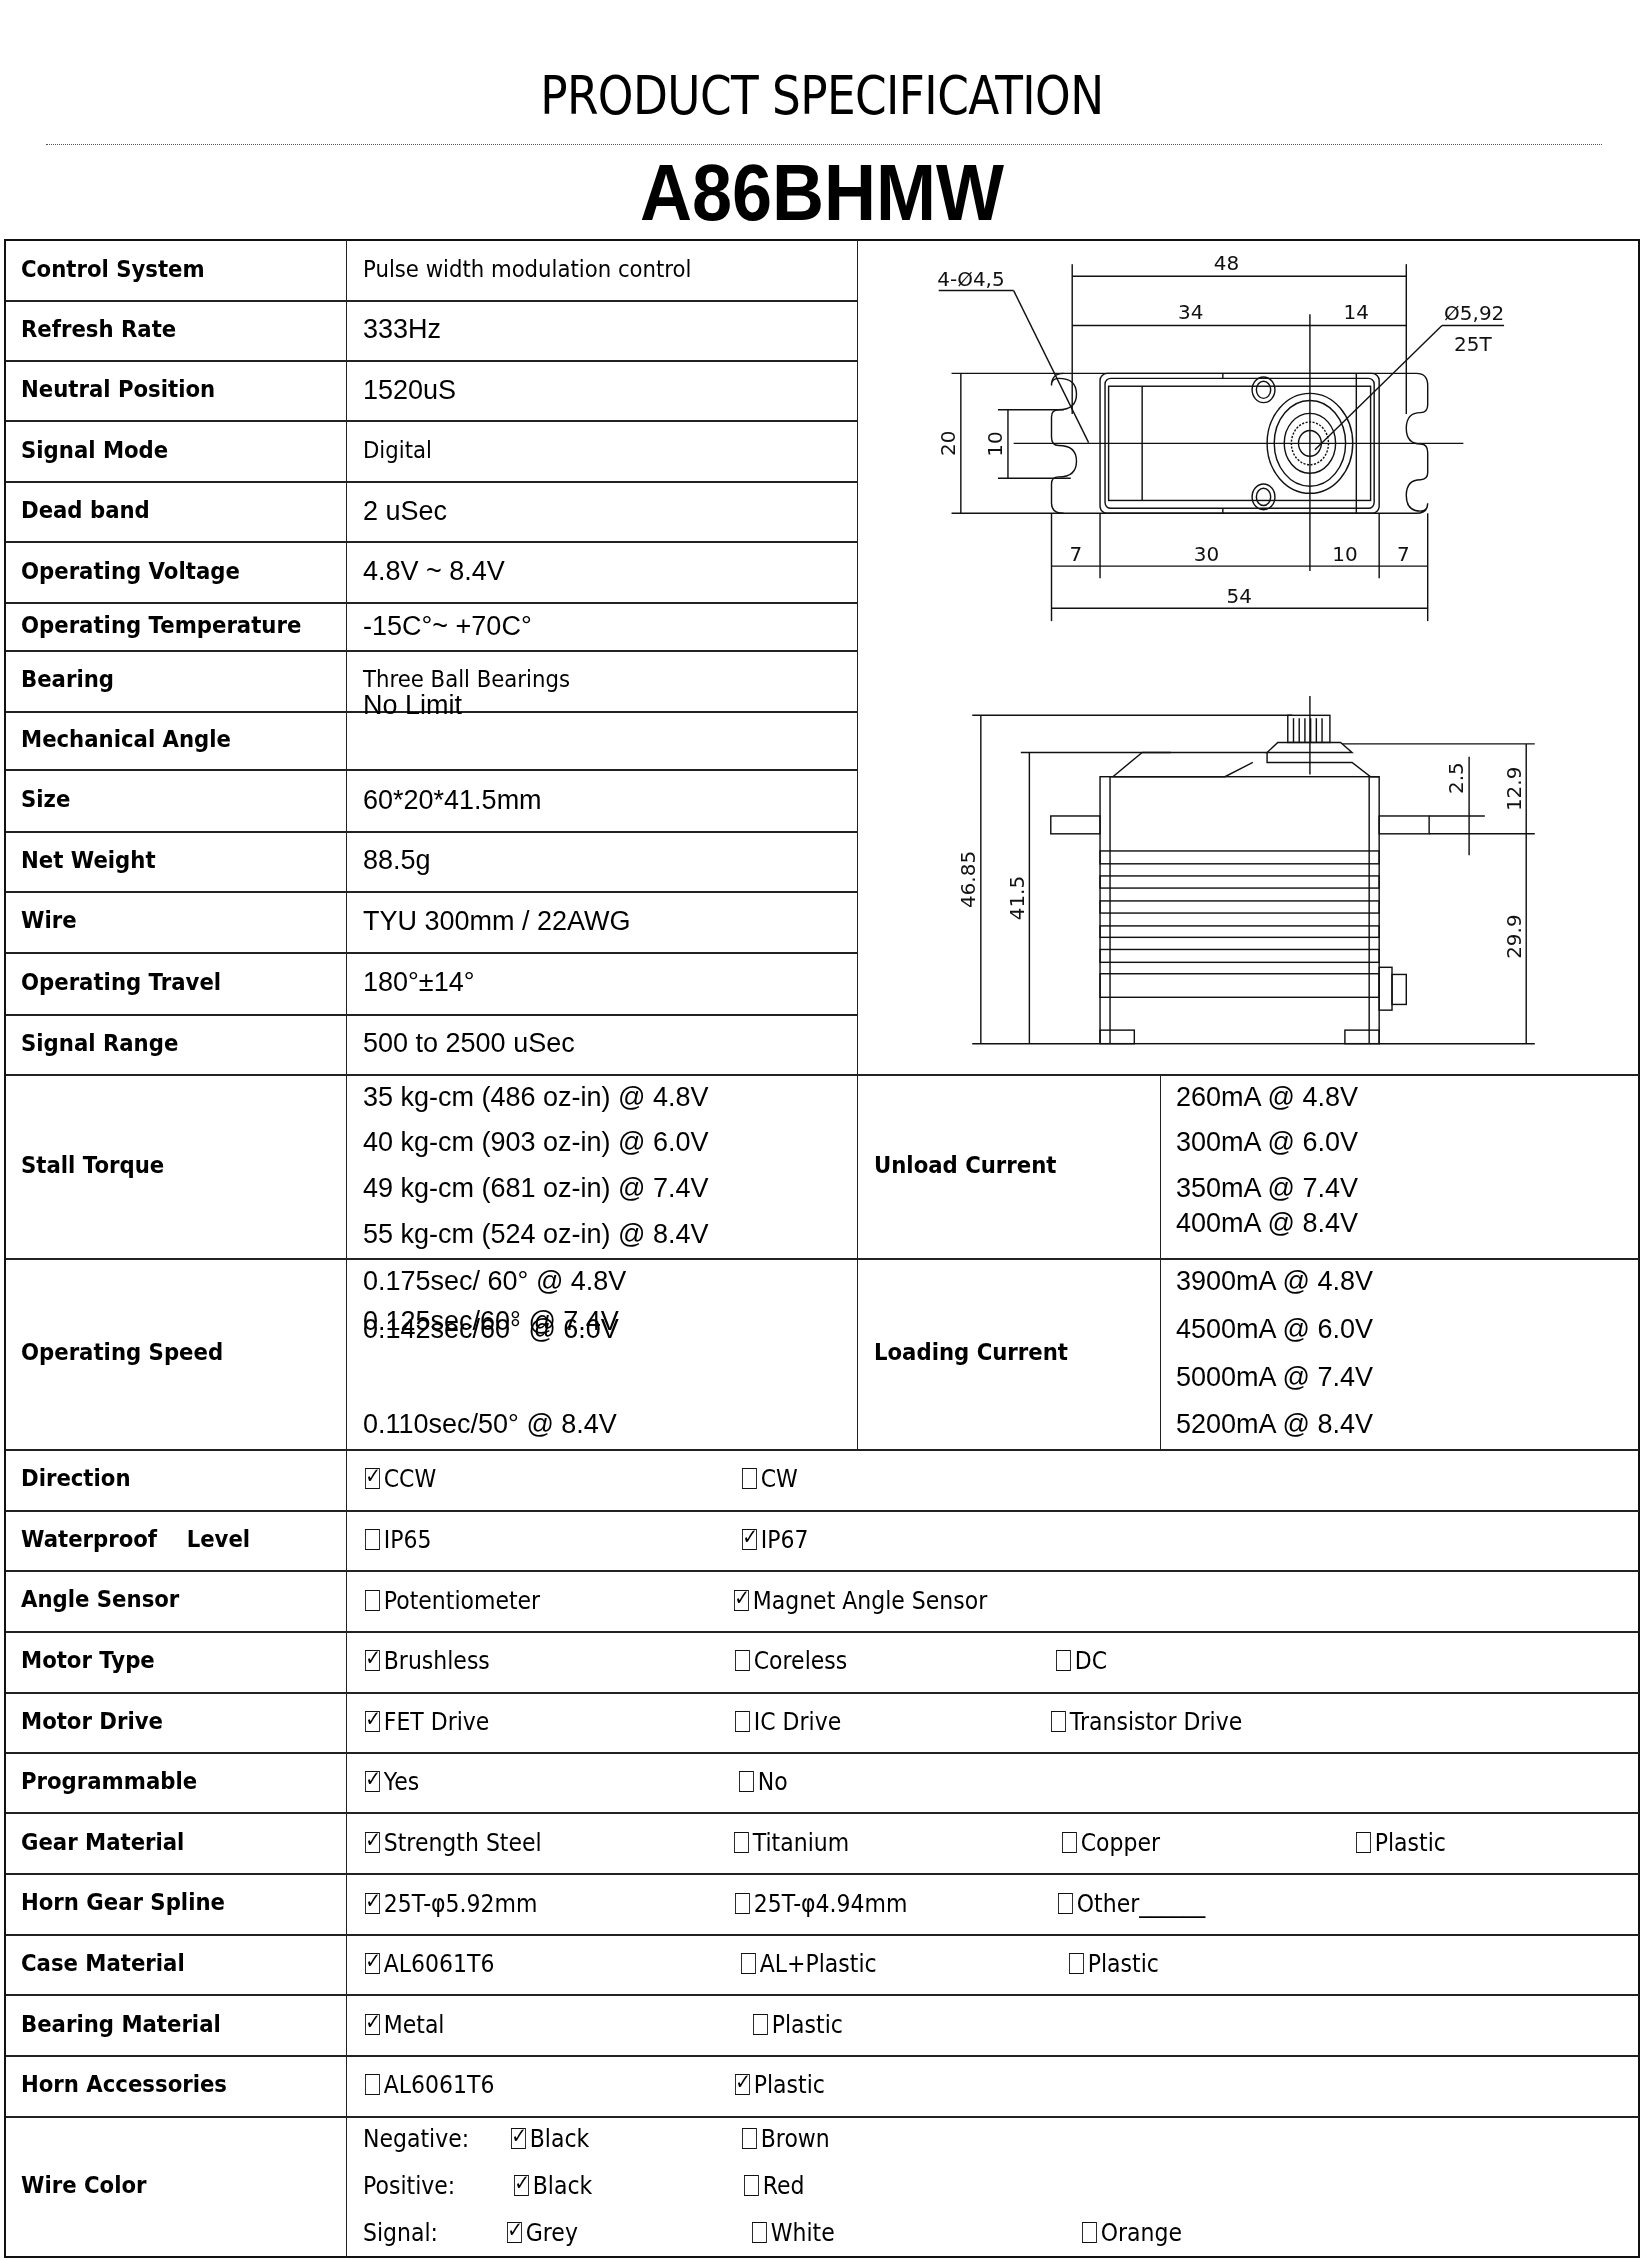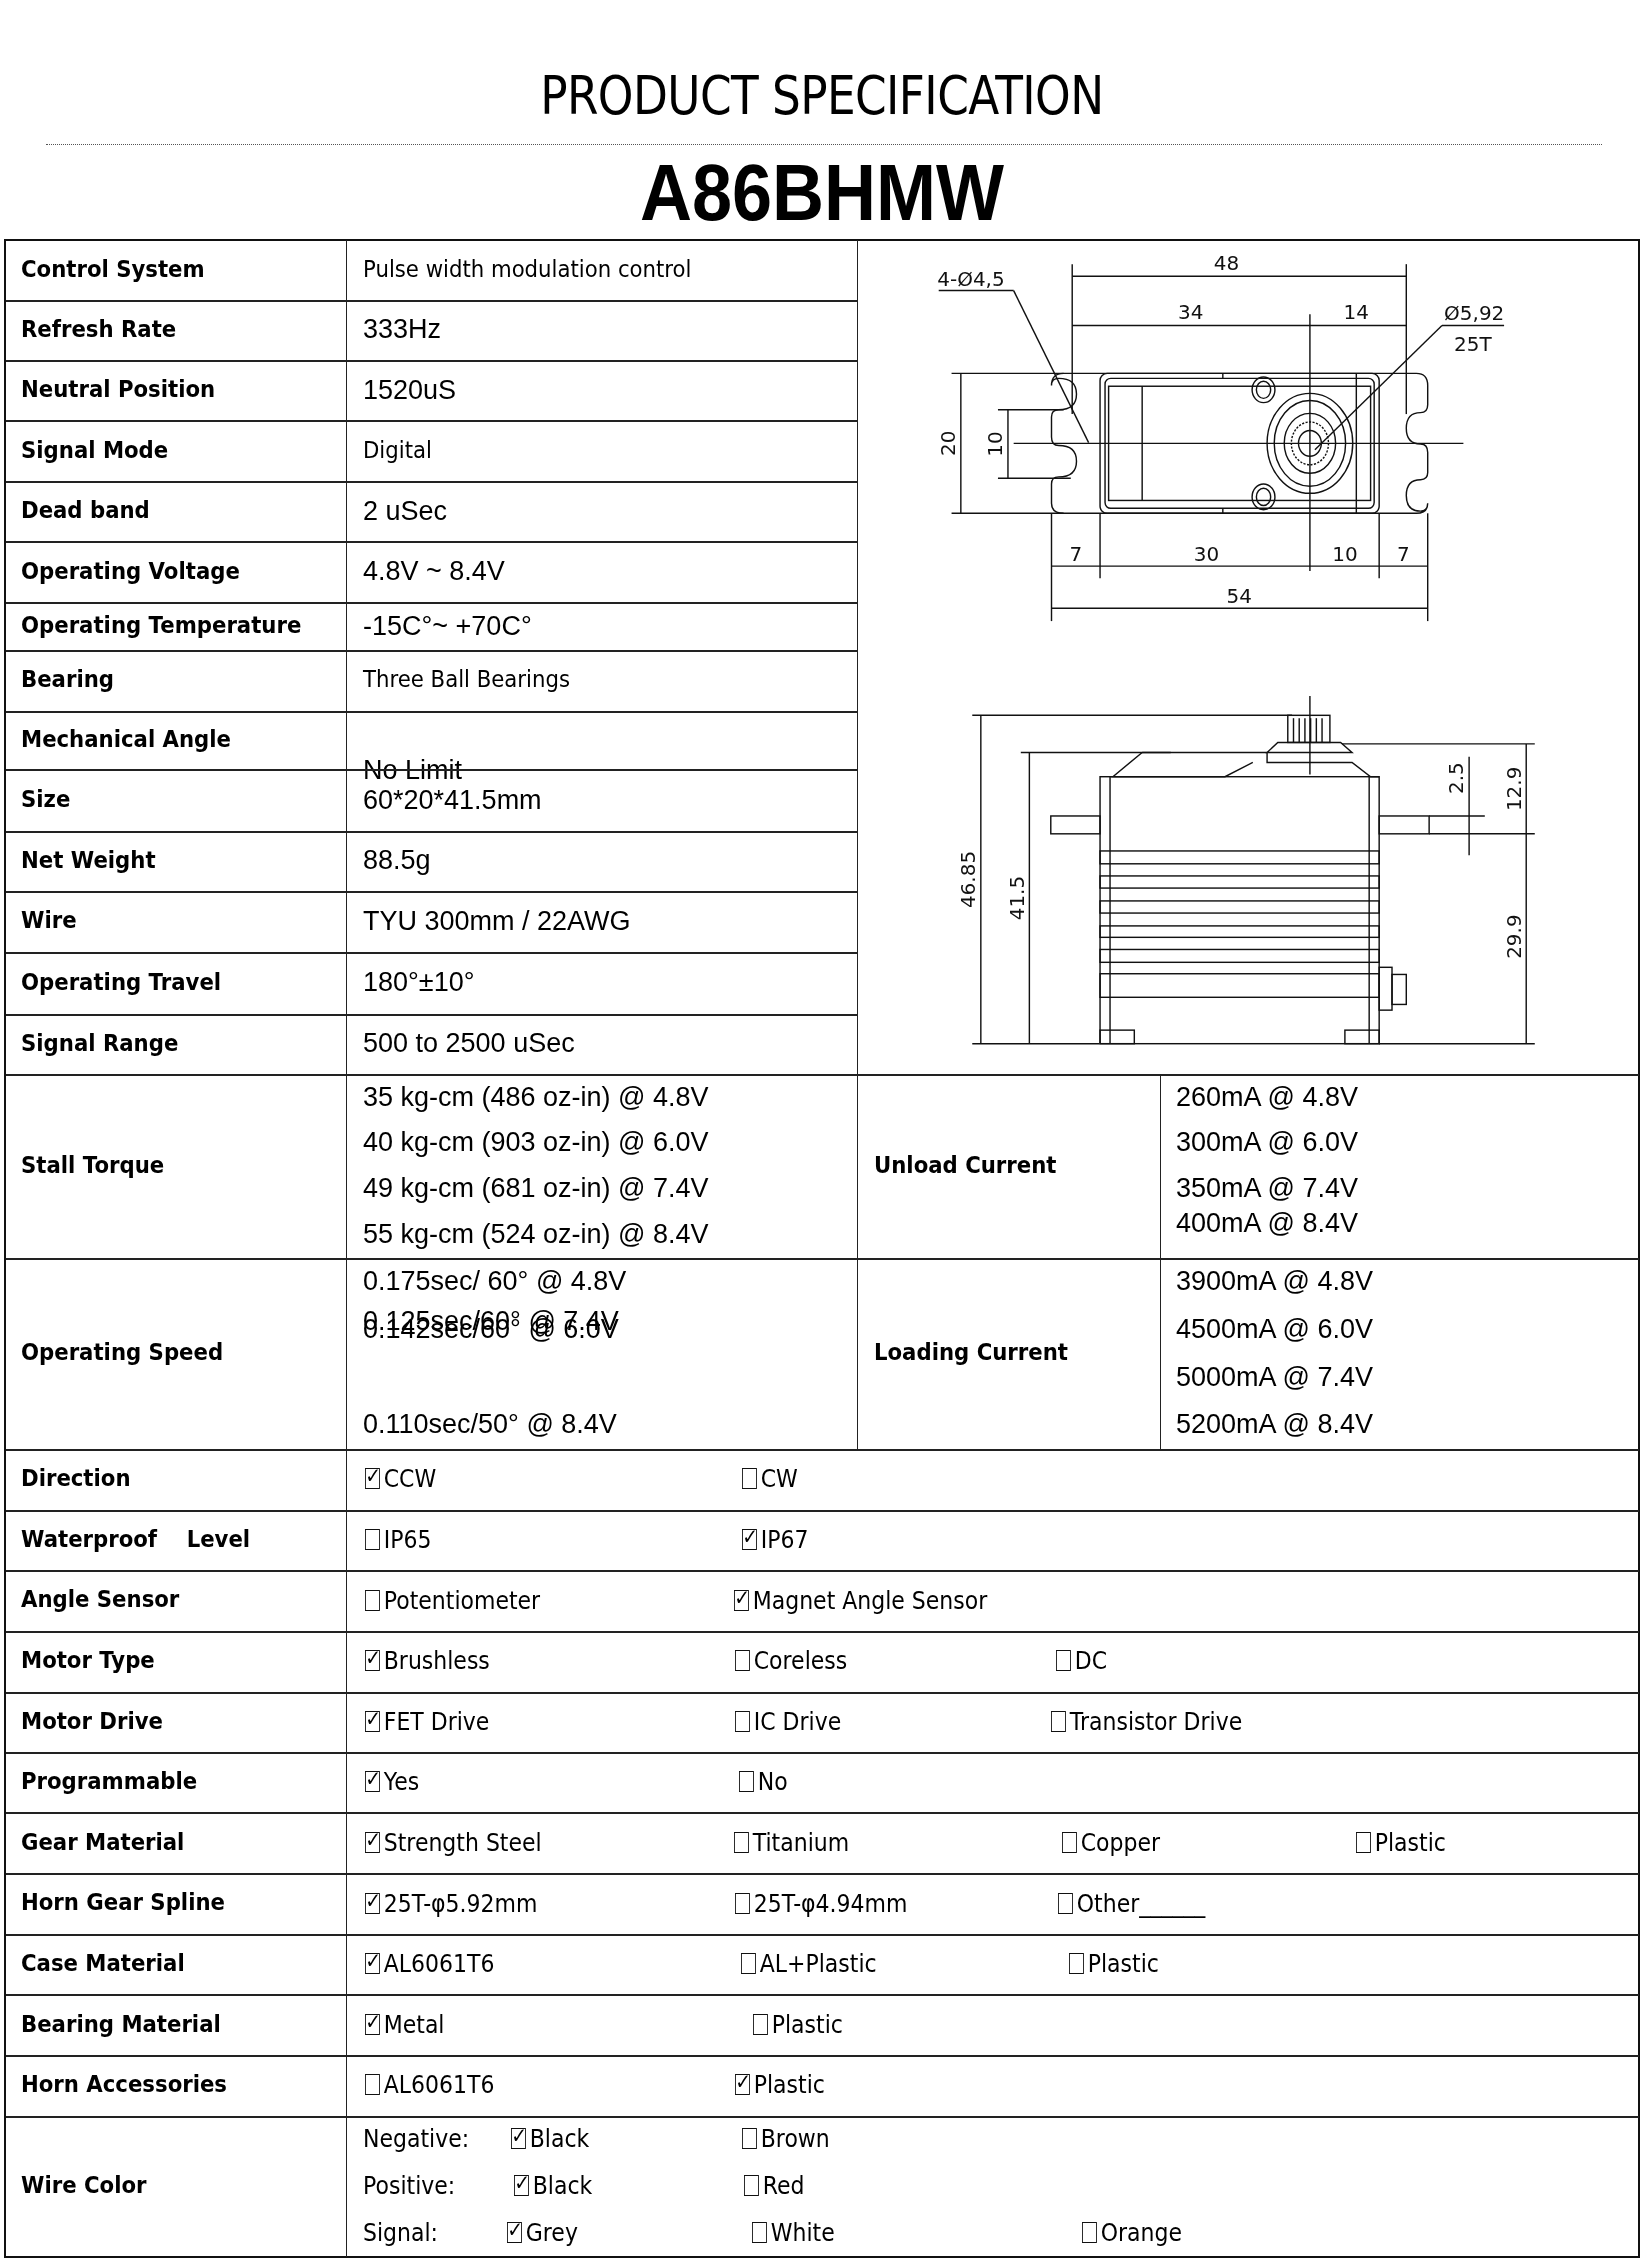--- a/index.html
+++ b/index.html
@@ -177,33 +177,33 @@
 <div class="lbl" style="top:560px">Operating Voltage</div>
 <div class="val" style="left:363px; top:558px">4.8V ~ 8.4V</div>
 <div class="hline" style="left:5.7px; top:602px; width:851px"></div>
 <div class="lbl" style="top:614px">Operating Temperature</div>
 <div class="val" style="left:363px; top:613px">-15C°~ +70C°</div>
 <div class="hline" style="left:5.7px; top:650px; width:851px"></div>
 <div class="lbl" style="top:668px">Bearing</div>
 <div class="valc" style="left:363px; top:668px">Three Ball Bearings</div>
 <div class="hline" style="left:5.7px; top:711px; width:851px"></div>
 <div class="lbl" style="top:728px">Mechanical Angle</div>
-<div class="val" style="left:363px; top:757px">No Limit</div>
+<div class="val" style="left:363px; top:692px">No Limit</div>
 <div class="hline" style="left:5.7px; top:769px; width:851px"></div>
 <div class="lbl" style="top:788px">Size</div>
 <div class="val" style="left:363px; top:787px">60*20*41.5mm</div>
 <div class="hline" style="left:5.7px; top:831px; width:851px"></div>
 <div class="lbl" style="top:849px">Net Weight</div>
 <div class="val" style="left:363px; top:847px">88.5g</div>
 <div class="hline" style="left:5.7px; top:891px; width:851px"></div>
 <div class="lbl" style="top:909px">Wire</div>
 <div class="val" style="left:363px; top:908px">TYU 300mm / 22AWG</div>
 <div class="hline" style="left:5.7px; top:952px; width:851px"></div>
 <div class="lbl" style="top:971px">Operating Travel</div>
-<div class="val" style="left:363px; top:969px">180°±10°</div>
+<div class="val" style="left:363px; top:969px">180°±14°</div>
 <div class="hline" style="left:5.7px; top:1014px; width:851px"></div>
 <div class="lbl" style="top:1032px">Signal Range</div>
 <div class="val" style="left:363px; top:1030px">500 to 2500 uSec</div>
 <div class="hline" style="left:5.7px; top:1074px; width:1633px"></div>
 <div class="lbl" style="left:21.4px; top:1154px">Stall Torque</div>
 <div class="val" style="left:363px; top:1084px">35 kg-cm (486 oz-in) @ 4.8V</div>
 <div class="val" style="left:363px; top:1129px">40 kg-cm (903 oz-in) @ 6.0V</div>
 <div class="val" style="left:363px; top:1175px">49 kg-cm (681 oz-in) @ 7.4V</div>
 <div class="val" style="left:363px; top:1221px">55 kg-cm (524 oz-in) @ 8.4V</div>
 <div class="lbl" style="left:874px; top:1154px">Unload Current</div>

